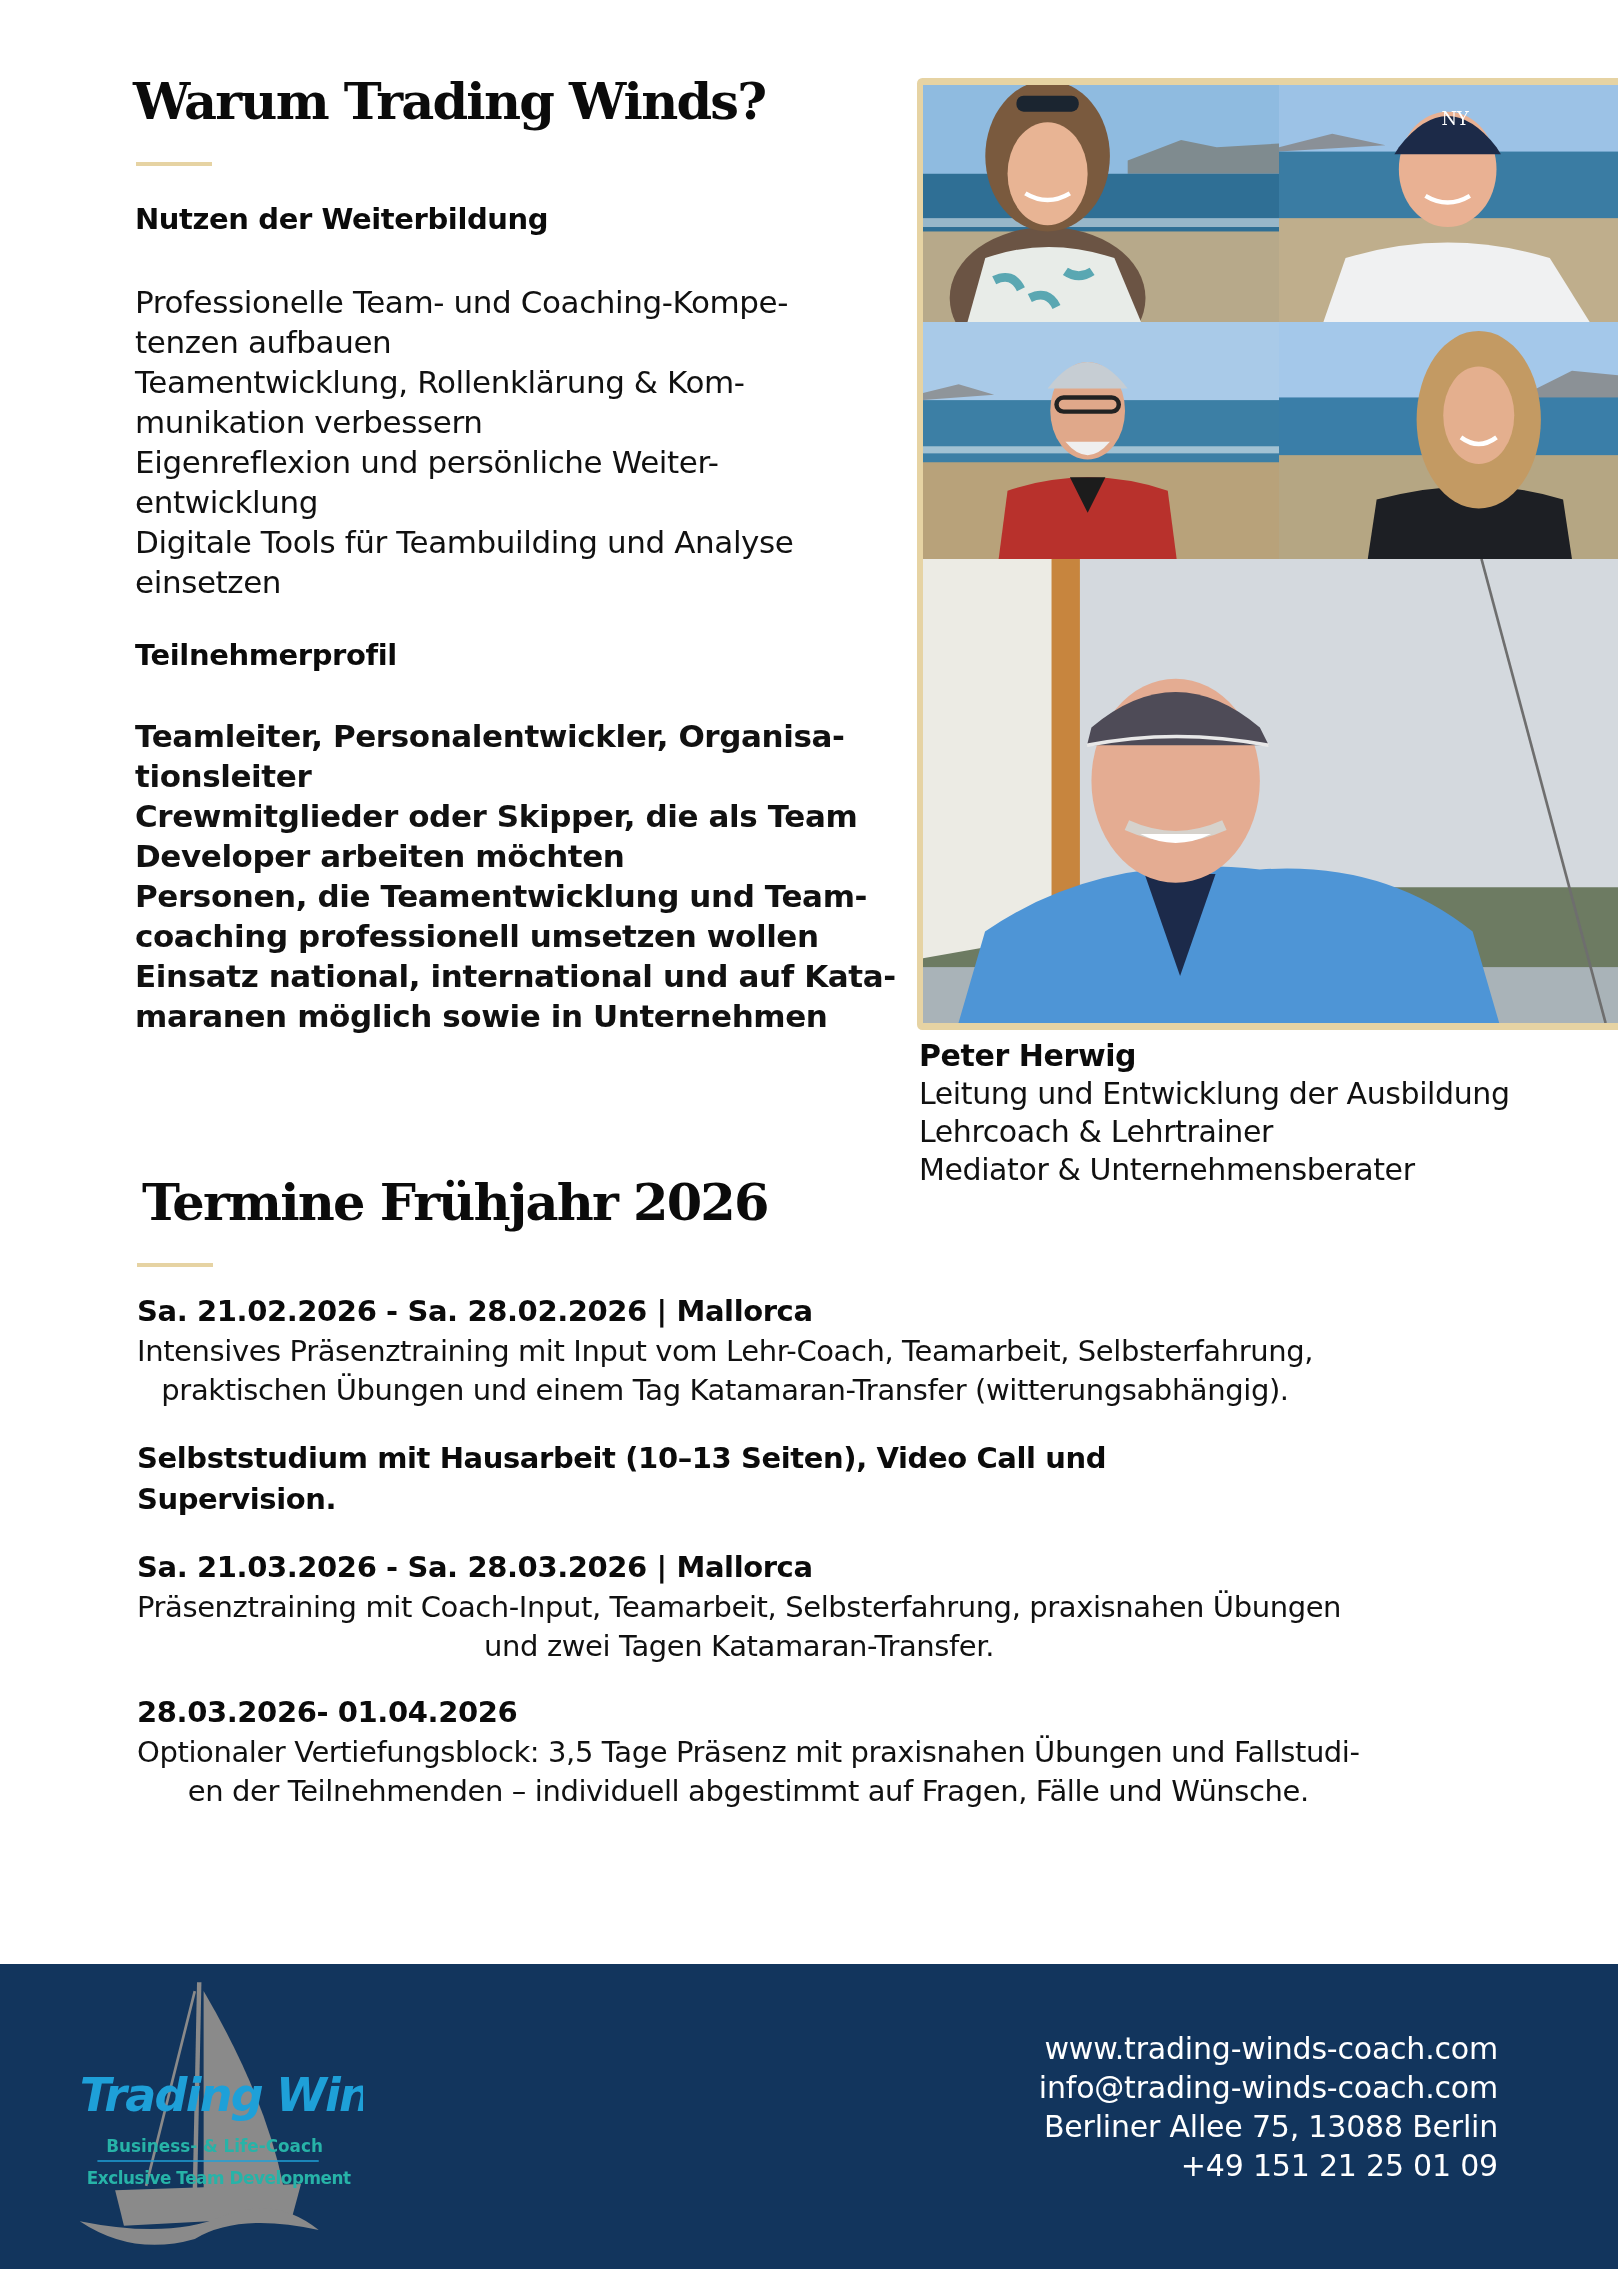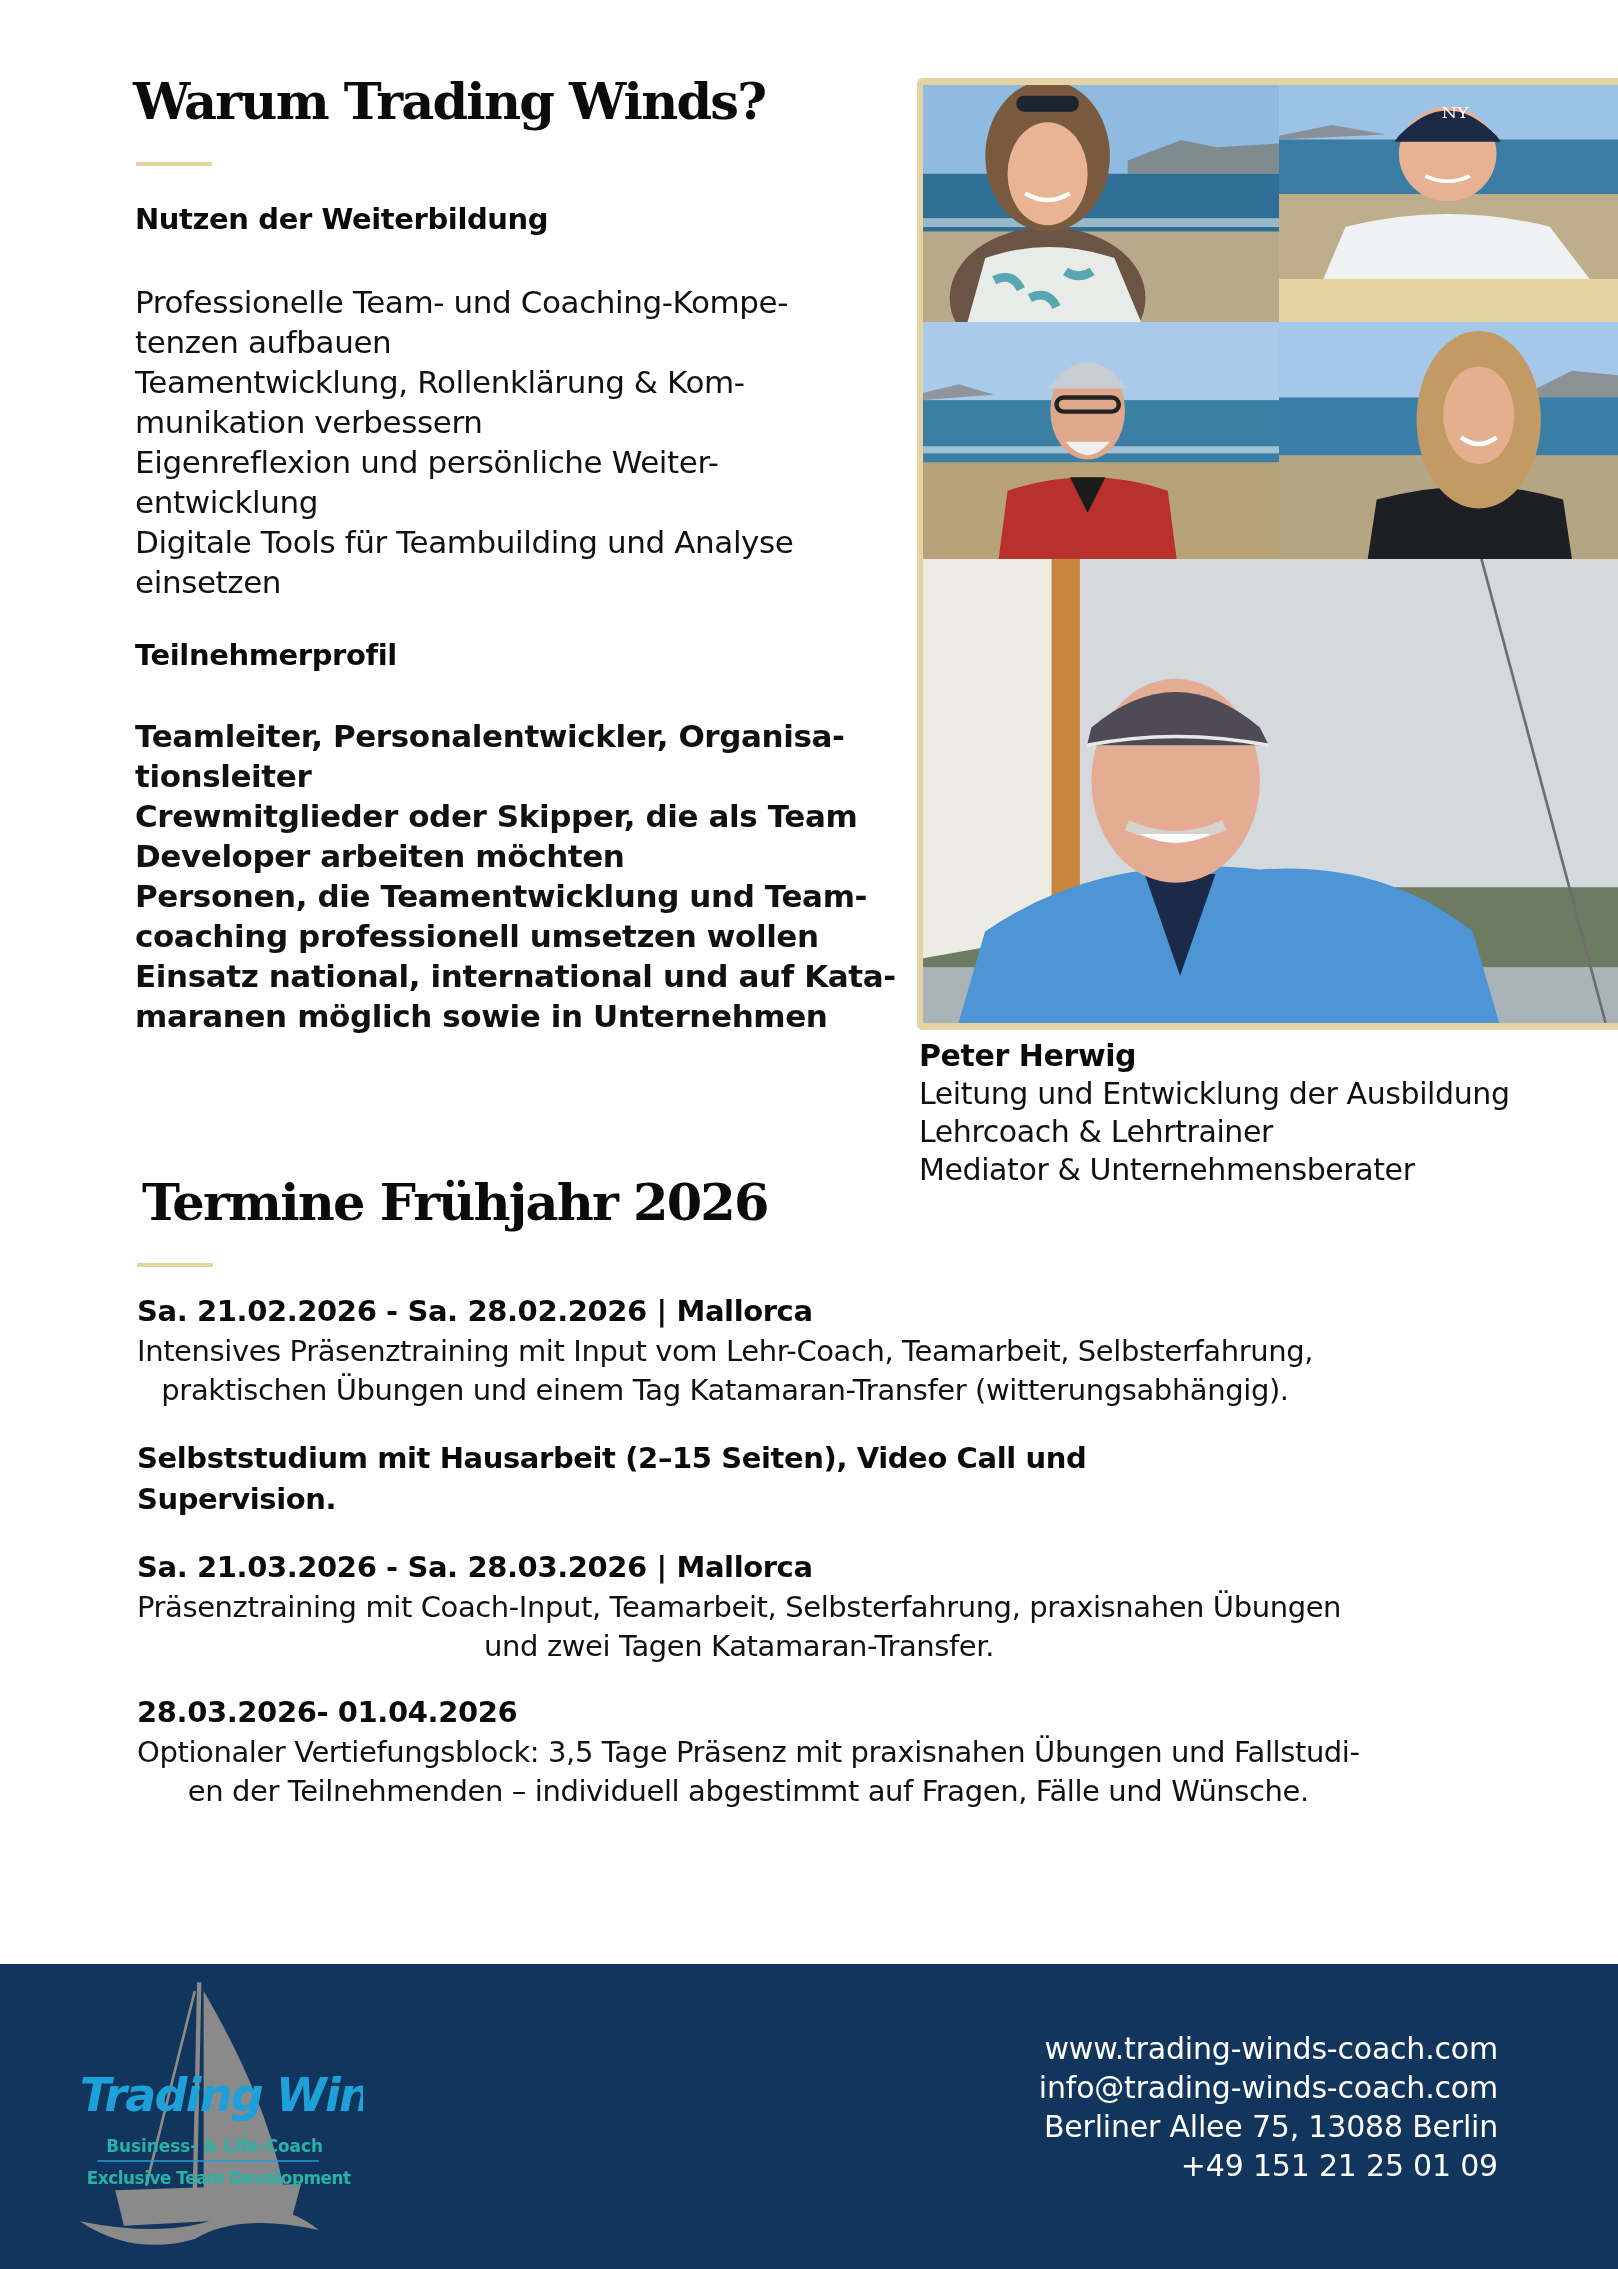--- a/index.html
+++ b/index.html
@@ -17,21 +17,21 @@
   #sub-nutzen { left:135px; top:202px; }
   #list-nutzen { left:135px; top:282px; }
   #sub-profil { left:135px; top:638px; }
   #list-profil { left:135px; top:716px;font-weight:bold; }
 
   
   #photo-frame { position:absolute; left:917px; top:78px; width:709px; height:952px; background:#e6d3a3; border-radius:5.3px; }
   .photo { position:absolute; overflow:hidden; }
   .photo svg { width:100%; height:100%; display:block; }
   #p1 { left:923px; top:85px;  width:356px; height:237px; }
-  #p2 { left:1279px; top:85px;  width:340px; height:194px; }
+  #p2 { left:1279px; top:85px;  width:340px; height:237px; }
   #p3 { left:923px; top:322px; width:356px; height:237px; }
   #p4 { left:1279px; top:322px; width:340px; height:237px; }
   #p5 { left:923px; top:559px; width:695px; height:464px; }
 
   #caption { position:absolute; left:919px; top:1036px; }
   #caption .name { font-weight:bold; font-size:30px; line-height:39px; color:#0b0b0b; letter-spacing:-0.4px; }
   #caption .role { font-size:30px; line-height:38px; color:#111; letter-spacing:-0.4px; white-space:nowrap; }
 
   #h-termine { left:136px; top:1172px; font-size:51px;margin-left:6px; }
   #rule2 { left:137px; top:1263px; width:76px; }
@@ -171,21 +171,21 @@
 <h1 id="h-termine" class="serif-h">Termine Frühjahr 2026</h1>
 <div id="rule2" class="gold-rule"></div>
 
 <div id="ev1" class="event">
   <div class="date">Sa. 21.02.2026 - Sa. 28.02.2026 | Mallorca</div>
   <div class="desc">Intensives Präsenztraining mit Input vom Lehr-Coach, Teamarbeit, Selbsterfahrung,</div>
   <div class="desc">praktischen Übungen und einem Tag Katamaran-Transfer (witterungsabhängig).</div>
 </div>
 
 <div id="ev-self" class="event">
-  <div class="date">Selbststudium mit Hausarbeit (2–15 Seiten), Video Call und</div>
+  <div class="date">Selbststudium mit Hausarbeit (10–13 Seiten), Video Call und</div>
   <div class="date">Supervision.</div>
 </div>
 
 <div id="ev2" class="event">
   <div class="date">Sa. 21.03.2026 - Sa. 28.03.2026 | Mallorca</div>
   <div class="desc">Präsenztraining mit Coach-Input, Teamarbeit, Selbsterfahrung, praxisnahen Übungen</div>
   <div class="desc">und zwei Tagen Katamaran-Transfer.</div>
 </div>
 
 <div id="ev3" class="event">

